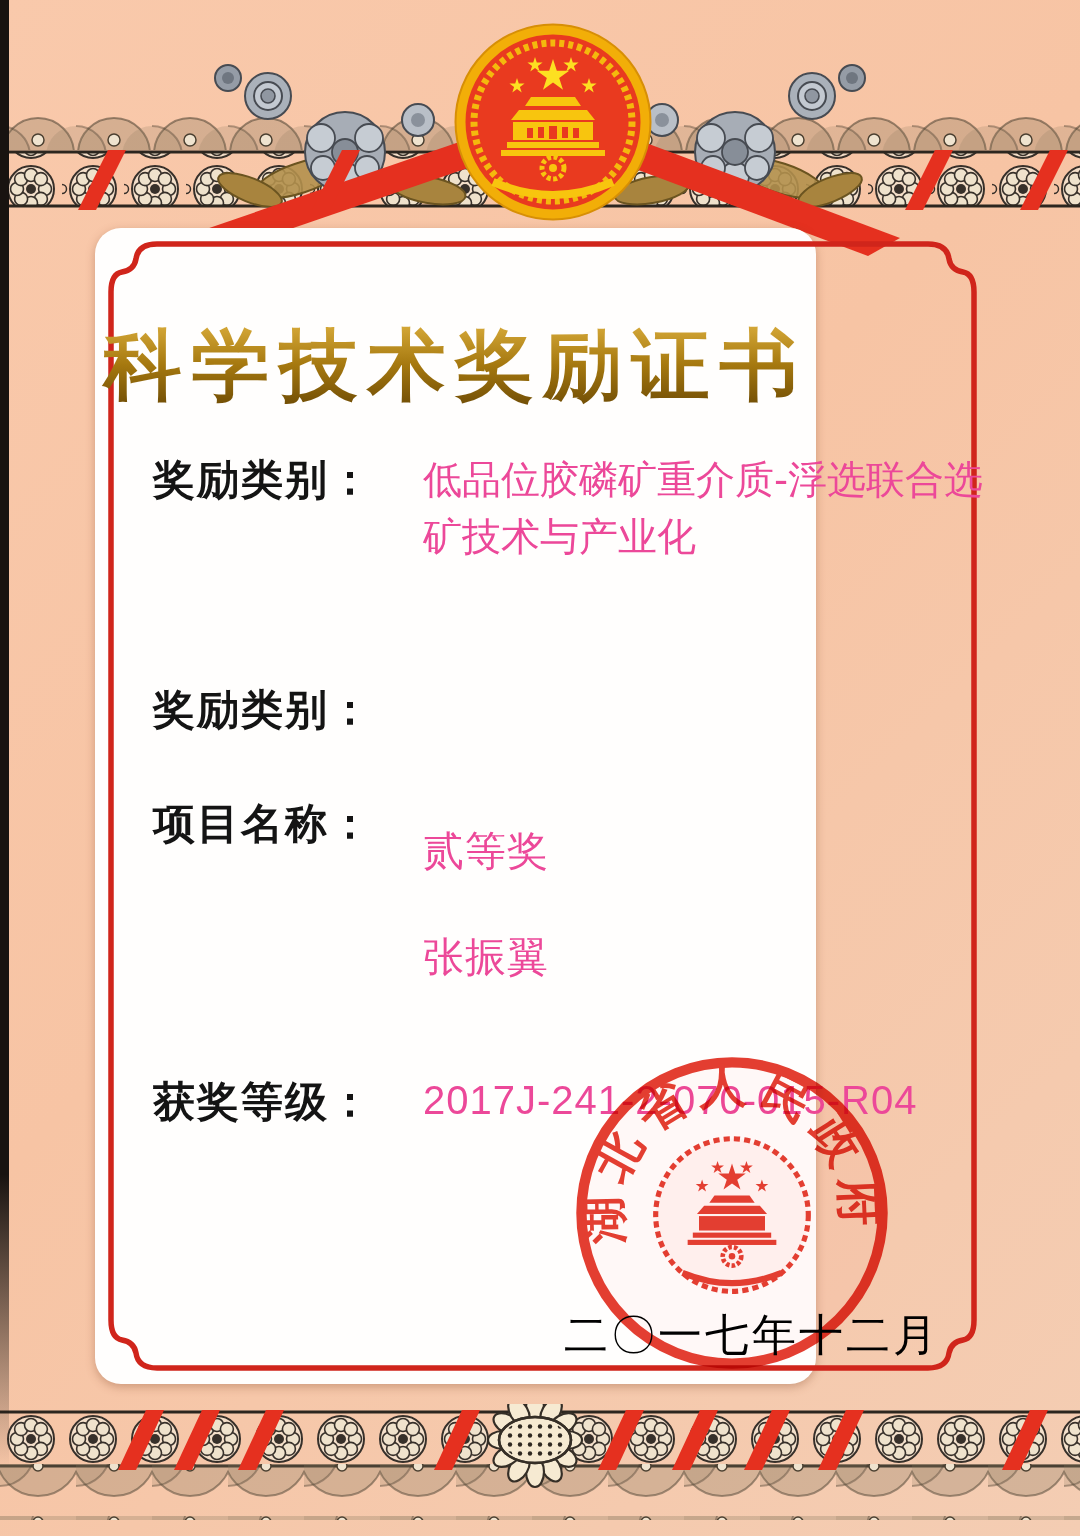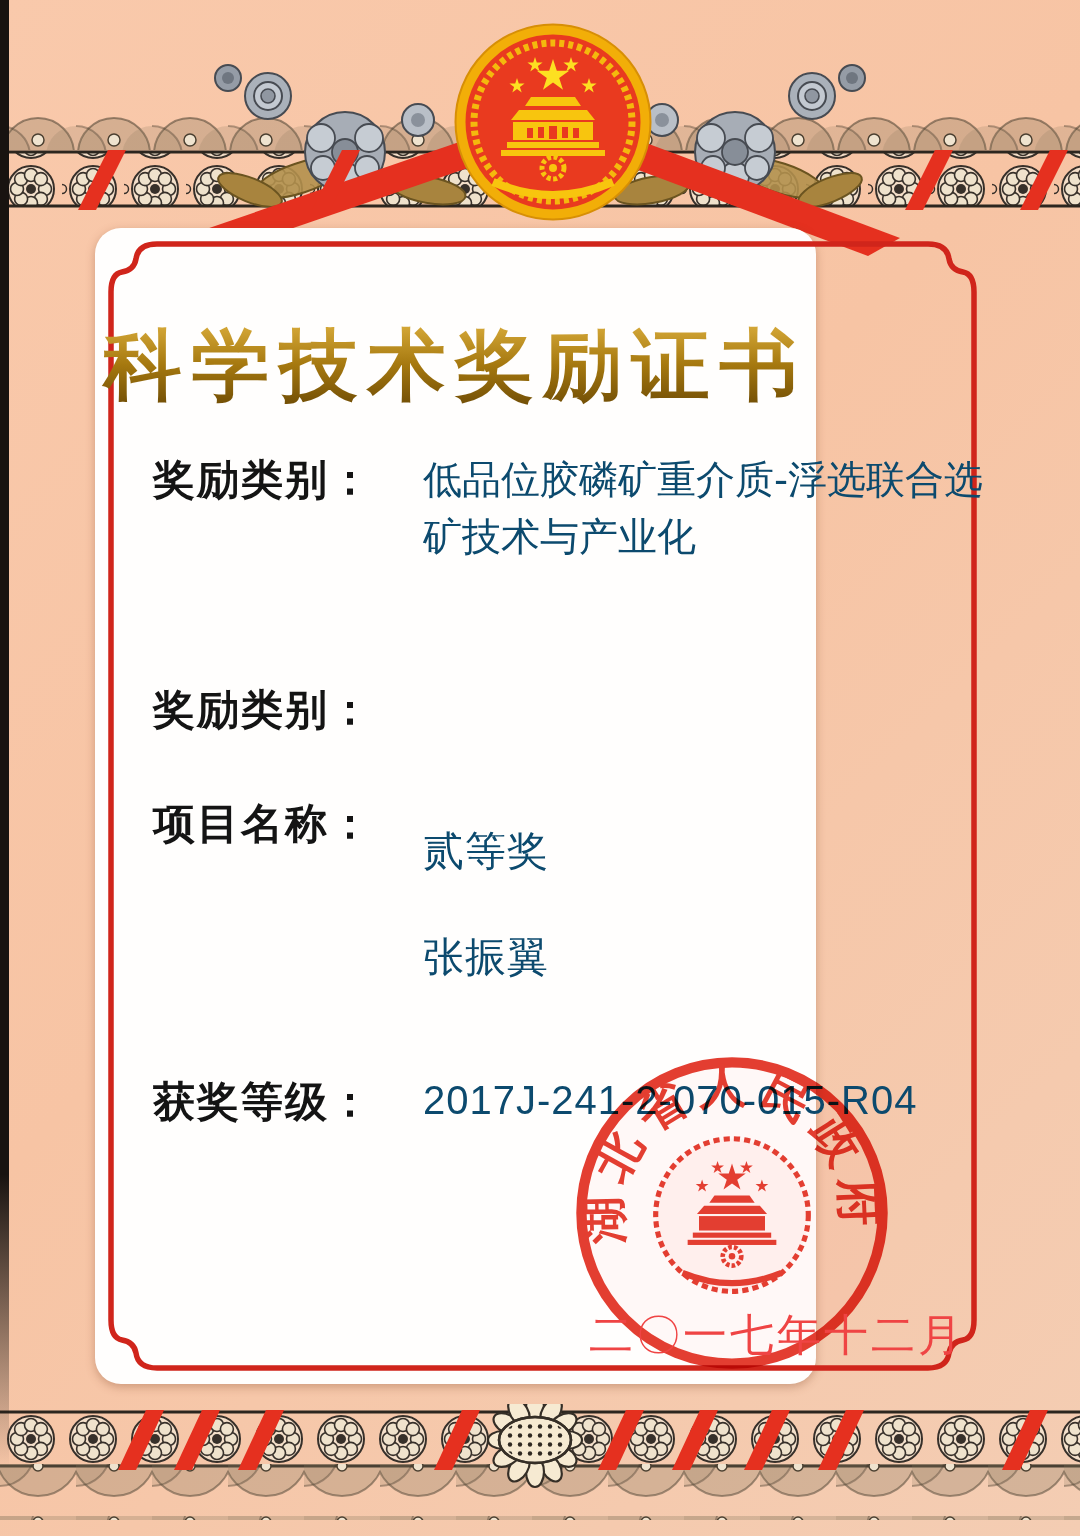--- a/index.html
+++ b/index.html
@@ -20,29 +20,29 @@
   .title{position:absolute;left:0;top:94px;width:100%;text-align:center;
         font-family:"DejaVu Serif","Liberation Serif",serif;font-weight:700;
         font-size:78px;letter-spacing:10px;color:#96690a;line-height:1.1;}
   @supports ((-webkit-background-clip:text) or (background-clip:text)){
     .title{background:linear-gradient(180deg,#d9ac3b 0%,#a5780f 50%,#6f4c05 100%);
            -webkit-background-clip:text;background-clip:text;color:transparent;}
   }
 
   .lbl{position:absolute;left:58px;font-weight:700;font-size:42px;color:#141414;
        letter-spacing:2px;white-space:nowrap;}
-  .val{position:absolute;left:328px;font-weight:500;font-size:41px;color:#0c4a6e;
+  .val{position:absolute;left:328px;font-weight:500;font-size:41px;color:#ec4899;
        letter-spacing:1px;white-space:nowrap;}
   .val-multi{white-space:normal;width:578px;font-size:39px;line-height:1.45;
        letter-spacing:0;word-break:break-all;}
   .val-number{font-family:"Liberation Sans","DejaVu Sans",sans-serif;
        font-size:40px;font-weight:500;letter-spacing:1px;}
 
-  .date{position:absolute;left:494px;top:1078px;font-size:44px;font-weight:500;
-       color:#ef4444;letter-spacing:3px;white-space:nowrap;z-index:6;}
+  .date{position:absolute;left:469px;top:1078px;font-size:44px;font-weight:500;
+       color:#000000;letter-spacing:3px;white-space:nowrap;z-index:6;}
 
   .seal{position:absolute;left:472px;top:820px;width:330px;height:330px;z-index:5;
        mix-blend-mode:multiply;opacity:.95;}
 </style>
 </head>
 <body>
 
 <div class="page">
 
   <svg id="top-border" class="border-svg" width="1080" height="265" viewBox="0 0 1080 265">

